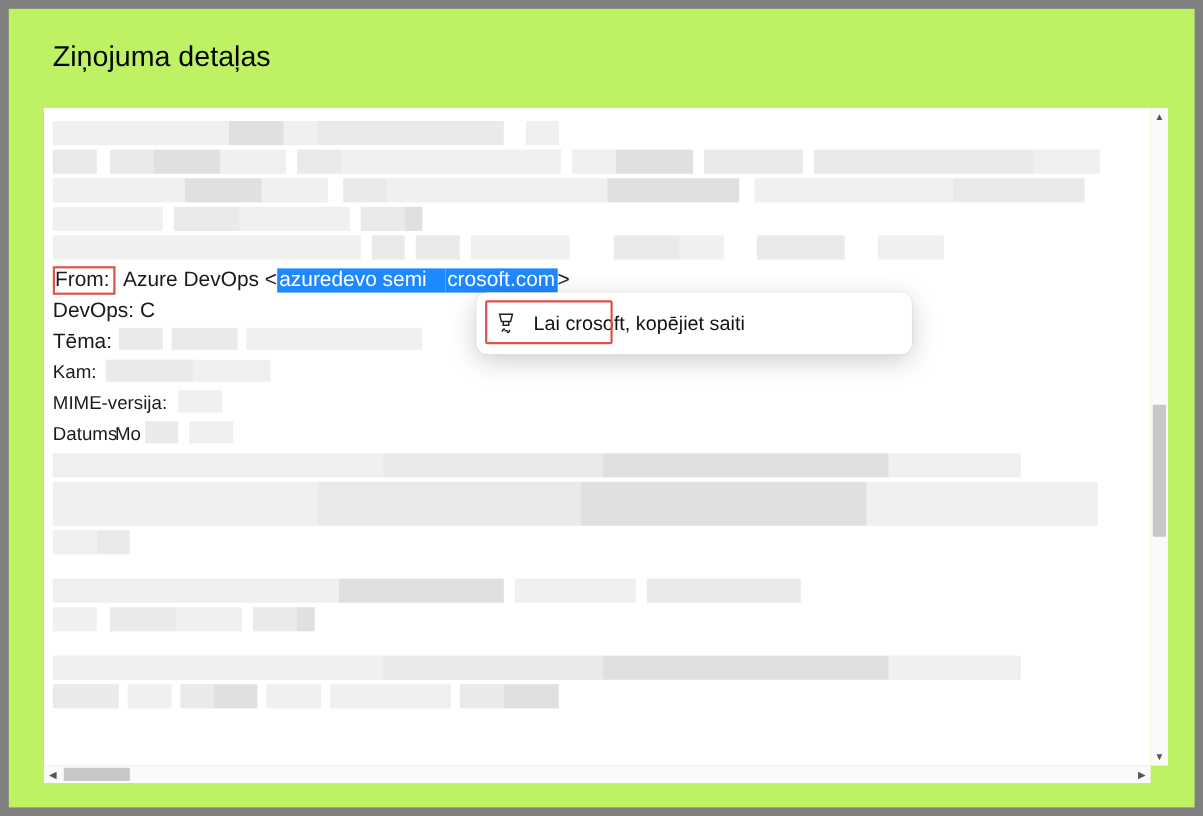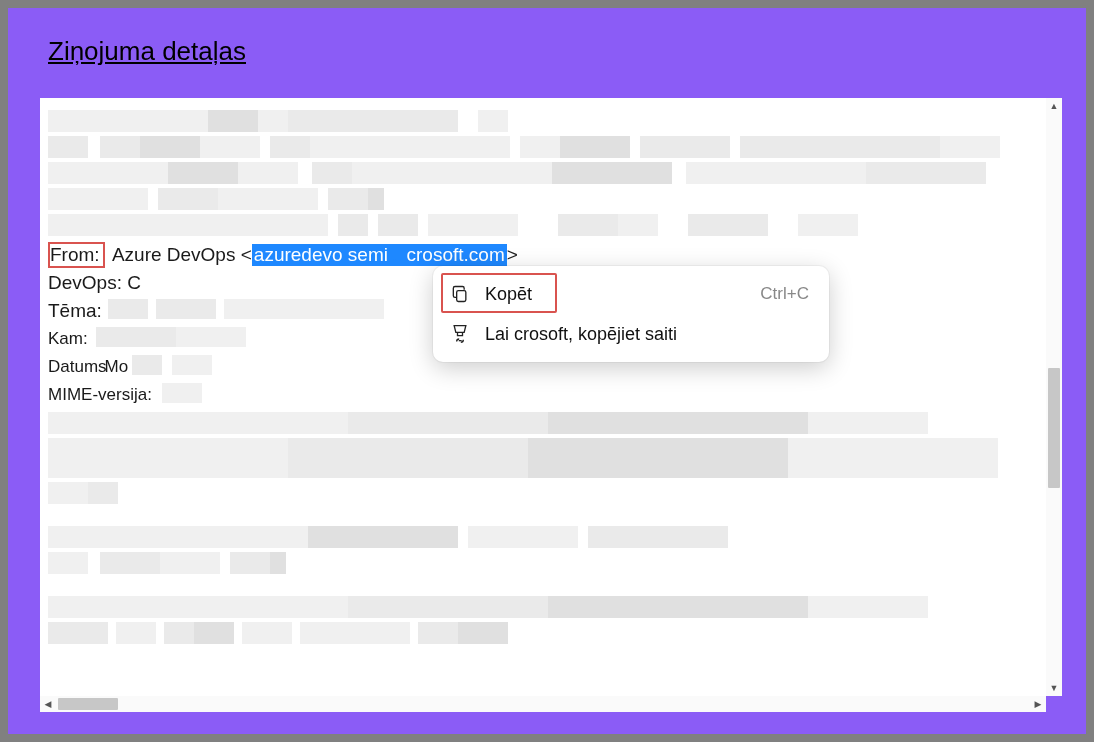--- a/index.html
+++ b/index.html
@@ -3,26 +3,25 @@
 <meta charset="utf-8">
 <style>
   * { box-sizing: border-box; margin: 0; padding: 0; }
   html, body { width: 1094px; height: 742px; }
   body {
     font-family: "Segoe UI", Arial, sans-serif;
     background: #808080;
     padding: 8px;
   }
   .window {
-    background: #8b5cf6;
+    background: #bef264;
     width: 100%;
     height: 100%;
     position: relative;
     overflow: hidden;
-    text-decoration: underline;
   }
   .title {
     font-size: 26px;
     font-weight: 400;
     color: #000;
     padding: 28px 0 0 40px;
   }
   .content-area {
     position: absolute;
     top: 90px;
@@ -265,31 +264,31 @@
 
       <div class="fieldrow smallrow">
         <span class="lbl">Kam:</span>
         <span class="pix-after" style="margin-left:8px">
           <span class="px b2" style="width:80px"></span><span class="px b1" style="width:70px"></span>
         </span>
       </div>
 
 
       <div class="fieldrow smallrow">
+        <span class="lbl">MIME-versija:</span>
+        <span class="pix-after" style="margin-left:10px">
+          <span class="px b1" style="width:40px"></span>
+        </span>
+      </div>
+
+      <div class="fieldrow smallrow">
         <span class="lbl">Datums</span>
           <span class="lbl" style="margin-left:-2px">Mo</span>
         <span class="pix-after" style="margin-left:4px">
           <span class="px b2" style="width:30px"></span><span class="px gap" style="width:10px"></span><span class="px b1" style="width:40px"></span>
-        </span>
-      </div>
-
-      <div class="fieldrow smallrow">
-        <span class="lbl">MIME-versija:</span>
-        <span class="pix-after" style="margin-left:10px">
-          <span class="px b1" style="width:40px"></span>
         </span>
       </div>
 
 
       <div class="blurrow" style="margin-top:4px">
           <div class="blk b1" style="width:300px"></div>
           <div class="blk b2" style="width:200px"></div>
           <div class="blk b3" style="width:260px"></div>
           <div class="blk b1" style="width:120px"></div>
         </div>
@@ -352,30 +351,20 @@
       <div class="arrow dn">▼</div>
     </div>
     <div class="hscroll">
       <div class="arrow lt">◀</div>
       <div class="thumb"></div>
       <div class="arrow rt">▶</div>
     </div>
   </div>
 
   <div class="ctxmenu">
-    <div class="ctxitem">
-      <span class="ic">
-        <svg width="20" height="20" viewBox="0 0 24 24" fill="none" stroke="#222" stroke-width="1.6">
-          <rect x="8" y="8" width="11" height="13" rx="2"></rect>
-          <path d="M8 16H6a2 2 0 0 1-2-2V5a2 2 0 0 1 2-2h9a2 2 0 0 1 2 2v2"></path>
-        </svg>
-      </span>
-      <span class="lbl">Kopēt</span>
-      <span class="shortcut">Ctrl+C</span>
-    </div>
     <div class="ctxitem">
       <span class="ic">
         <svg width="20" height="22" viewBox="0 0 24 26" fill="none" stroke="#222" stroke-width="1.6">
           <path d="M5 3h14l-2 8H7z"></path>
           <path d="M9 11v4h6v-4"></path>
           <path d="M8 22a3 3 0 0 1 3-3"></path>
           <path d="M16 20a3 3 0 0 1-3 3"></path>
           <path d="M10.5 21h3.5"></path>
         </svg>
       </span>

